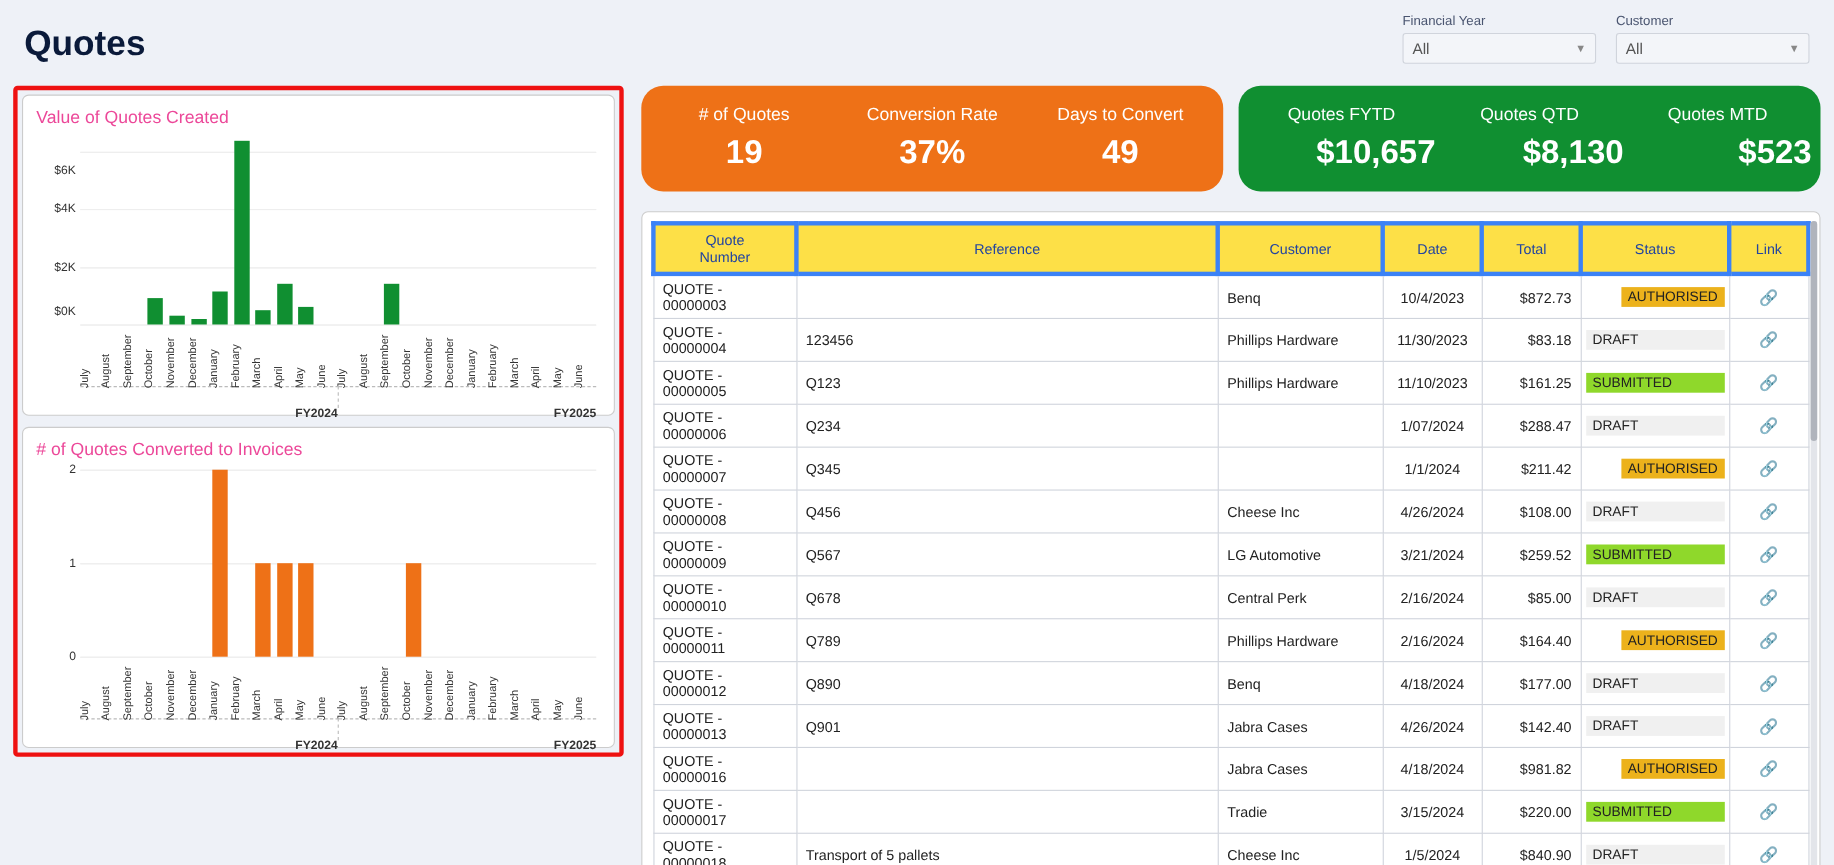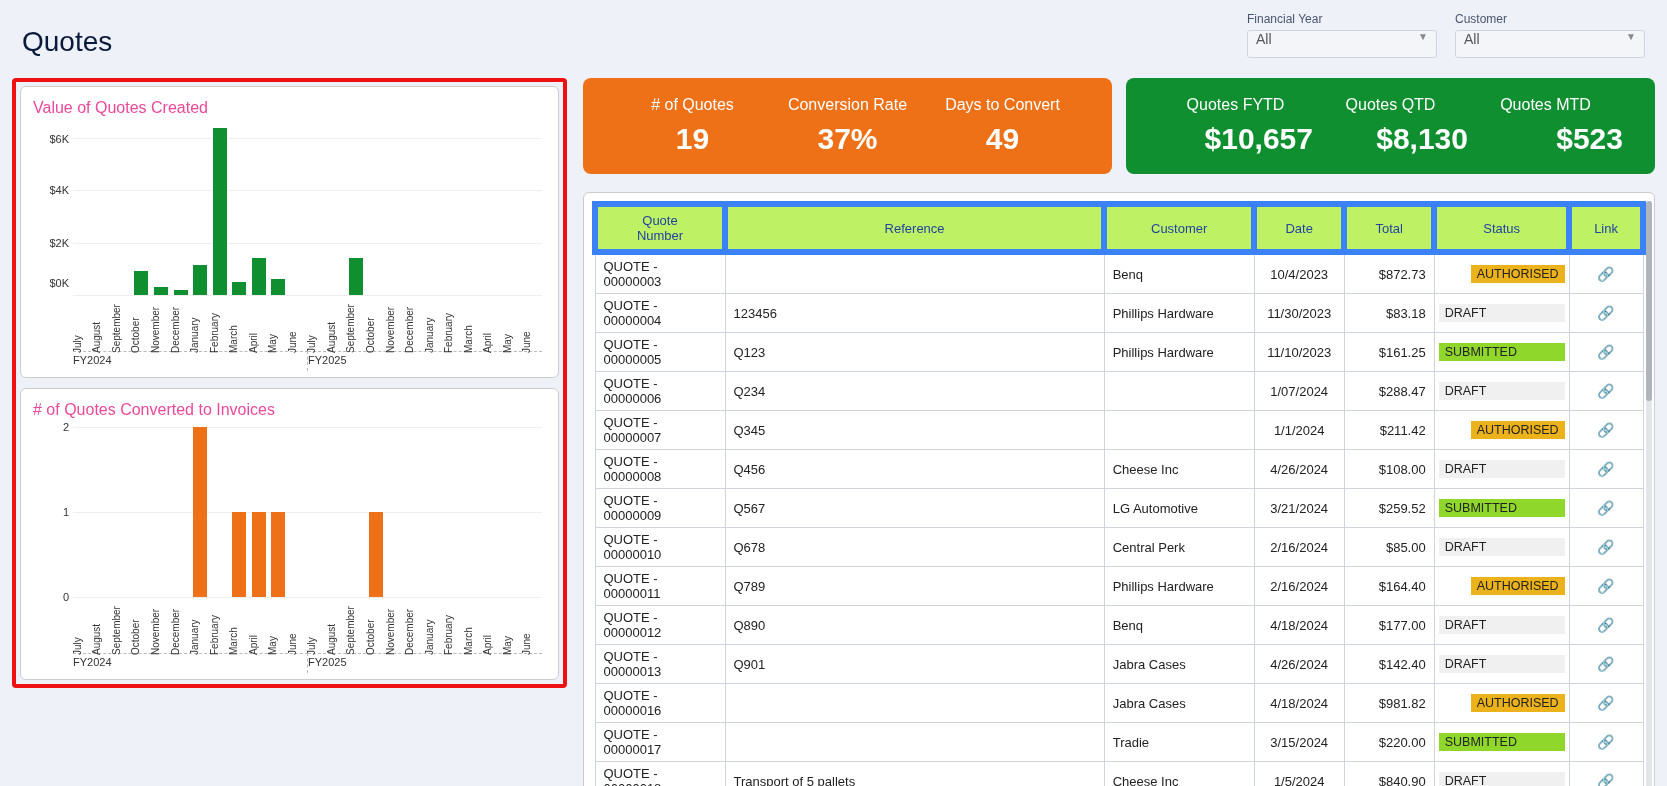--- a/index.html
+++ b/index.html
@@ -1,58 +1,58 @@
 <!DOCTYPE html>
 <html><head>
 <meta charset="utf-8">
 <style>
 * { box-sizing: border-box; margin: 0; padding: 0; }
 body { font-family: "Segoe UI", Arial, sans-serif; background: #eef1f7; color: #222; font-size: 14px; }
 .page { width: 1667px; padding: 0 12px 20px; }
 .header { display: flex; align-items: flex-end; padding: 12px 10px 20px; }
-.page-title { font-size: 28px; font-weight: 400; color: #0a1a3a; }
+.page-title { font-size: 32px; font-weight: 700; color: #0a1a3a; }
 .filters { margin-left: auto; display: flex; gap: 18px; }
 .filter { display: flex; flex-direction: column; gap: 4px; }
 .filter-label { font-size: 12px; color: #4a5570; }
-.select { width: 190px; height: 28px; border: 1px solid #d0d4dc; border-radius: 3px; background: #f3f5f9; padding: 0 8px; display: flex; justify-content: space-between; color: #555; cursor: pointer; }
+.select { width: 176px; height: 28px; border: 1px solid #d0d4dc; border-radius: 3px; background: #f3f5f9; padding: 0 8px; display: flex; align-items: center; justify-content: space-between; color: #555; cursor: pointer; }
 .chev { font-size: 10px; color: #888; }
 
 .main { display: flex; gap: 16px; align-items: flex-start; }
 .left { width: 555px; border: 4px solid #e11; border-radius: 4px; padding: 4px; background: #eef1f7; }
 .chart-card { background: #fff; border: 1px solid #ccc; border-radius: 6px; margin-bottom: 10px; padding: 8px 12px 6px; }
 .chart-title { text-align: left; color: #ec4899; font-size: 16px; padding: 4px 0 8px; }
 .chart { position: relative; height: 170px; }
 .chart .grid { position: absolute; left: 40px; right: 4px; top: 0; bottom: 0; }
 .grid-line { position: absolute; left: 0; right: 0; border-top: 1px solid #eee; }
 .ytick { position: absolute; left: 0; width: 36px; text-align: right; transform: translateY(-50%); font-size: 11px; color: #333; }
 .bars { position: absolute; left: 40px; right: 4px; top: 0; bottom: 0; display: flex; align-items: flex-end; }
 .bar-slot { flex: 1; display: flex; justify-content: center; }
 .bar { width: 14px; }
 .bar.green { background: #108f31; }
 .bar.orange { background: #ee7117; }
 .xaxis { display: flex; margin-left: 40px; margin-right: 4px; height: 56px; }
 .xcat { flex: 1; position: relative; }
 .xcat span { position: absolute; bottom: 0; left: 50%; transform-origin: left bottom; transform: rotate(-90deg) translateX(-2px); font-size: 10px; color: #333; white-space: nowrap; }
 .fy-row { display: flex; margin-left: 40px; margin-right: 4px; height: 20px; }
-.fy-half { flex: 1; text-align: left; font-size: 11px; color: #333; border-top: 1px dashed #bbb; padding-top: 2px; }
+.fy-half { flex: 1; text-align: right; font-size: 11px; color: #333; border-top: 1px dashed #bbb; padding-top: 18px; font-weight: bold; }
 .fy-half:first-child { border-right: 1px dashed #bbb; }
 
 .right { flex: 1; }
 .kpi-row { display: flex; gap: 14px; margin-bottom: 18px; }
-.kpi-card { border-radius: 8px; color: #fff; display: flex; padding: 18px 32px; flex: 1; }
+.kpi-card { border-radius: 20px; color: #fff; display: flex; padding: 18px 8px; flex: 1; }
 .kpi-card.orange { background: #ee7117; }
 .kpi-card.green { background: #108f31; }
 .kpi-item { flex: 1; text-align: center; }
 .kpi-label { font-size: 16px; margin-bottom: 8px; }
 .kpi-value { font-size: 30px; font-weight: 600; }
 .green .kpi-value { font-weight: 700; text-align: right; }
 
 .table-wrap { background: #fff; border: 1px solid #ccc; border-radius: 6px; padding: 8px; position: relative; }
 table { width: 100%; border-collapse: collapse; font-size: 13px; }
-th { color: #2244a0; font-weight: 500; border: 6px solid #3b82f6; padding: 6px 22px; text-align: center; background: #bef264; }
+th { color: #2244a0; font-weight: 500; border: 4px solid #3b82f6; padding: 6px 22px; text-align: center; background: #fde047; }
 td { border: 1px solid #d0d4dc; padding: 4px 8px; }
 td.num { text-align: right; }
 td.ctr { text-align: center; }
 td.status { padding: 2px 4px; }
 .status-badge { display: block; padding: 2px 6px; font-size: 12.5px; }
 .SUBMITTED { background: #8fd82b; }
 .AUTHORISED { background: #ecb21c; margin-left: 32px; }
 .DRAFT { background: #f0f0f0; }
 .link-icon { color: #3a5bb8; font-size: 14px; }
 .scrollbar-stub { position: absolute; right: 2px; top: 8px; bottom: 8px; width: 6px; background: #e3e5ea; border-radius: 3px; }
@@ -92,21 +92,21 @@
               <div class="grid-line" style="top: 170px;"></div>
             </div>
             <div class="ytick" style="top: 117.692px;">$2K</div>
             <div class="grid">
               <div class="grid-line" style="top: 117.692px;"></div>
             </div>
             <div class="ytick" style="top: 65.3846px;">$4K</div>
             <div class="grid">
               <div class="grid-line" style="top: 65.3846px;"></div>
             </div>
-            <div class="ytick" style="top: 14px;">$6K</div>
+            <div class="ytick" style="top: 30px;">$6K</div>
             <div class="grid">
               <div class="grid-line" style="top: 13.0769px;"></div>
             </div>
             <div class="grid">
               <div class="grid-line" style="top: 170px;"></div>
               <div class="grid-line" style="top: 117.692px;"></div>
               <div class="grid-line" style="top: 65.3846px;"></div>
               <div class="grid-line" style="top: 13.0769px;"></div>
             </div>
             <div class="bars">

